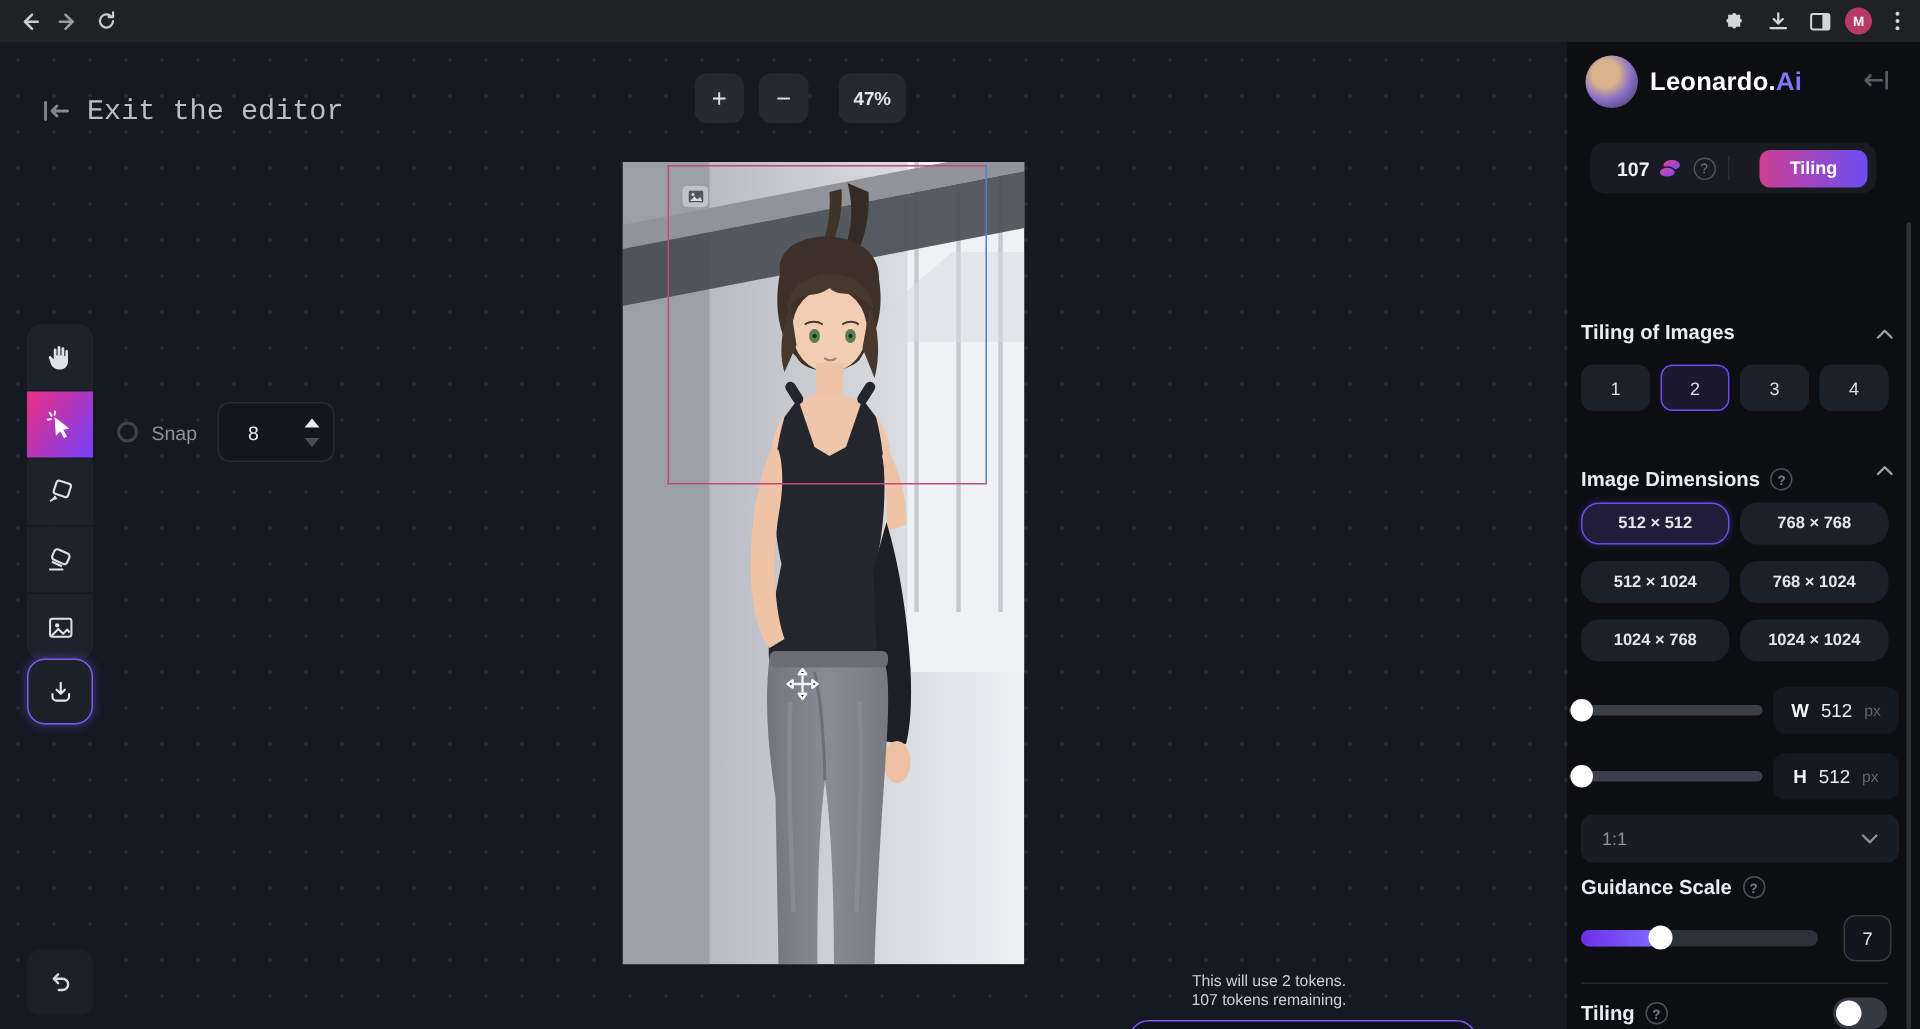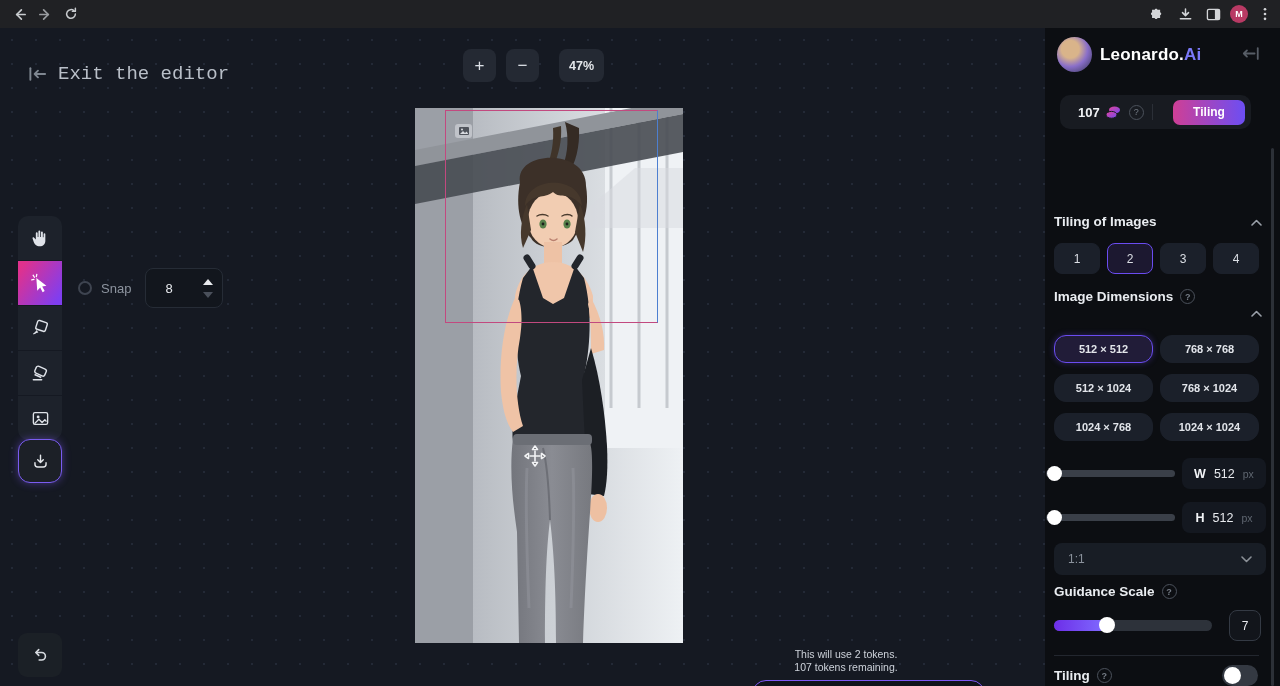--- a/index.html
+++ b/index.html
@@ -388,21 +388,21 @@
     <svg class="sec-chev" style="top:191px" width="11" height="7" viewBox="0 0 11 7">
         <path d="M1 6l4.5-4.5L10 6" stroke="currentColor" stroke-width="1.6" fill="none" stroke-linecap="round" stroke-linejoin="round"></path>
       </svg>
     <div class="numrow">
       <div class="numbtn">1</div>
       <div class="numbtn sel">2</div>
       <div class="numbtn">3</div>
       <div class="numbtn">4</div>
     </div>
 
-    <div class="sec-title" style="top:261px">
+    <div class="sec-title" style="top:284px">
       <span>Image Dimensions</span>
       <span class="help">?</span>
     </div>
     <svg class="sec-chev" style="top:282px" width="11" height="7" viewBox="0 0 11 7">
         <path d="M1 6l4.5-4.5L10 6" stroke="currentColor" stroke-width="1.6" fill="none" stroke-linecap="round" stroke-linejoin="round"></path>
       </svg>
     <div class="dimgrid">
       <div class="dimbtn sel">512 × 512</div>
       <div class="dimbtn">768 × 768</div>
       <div class="dimbtn">512 × 1024</div>

